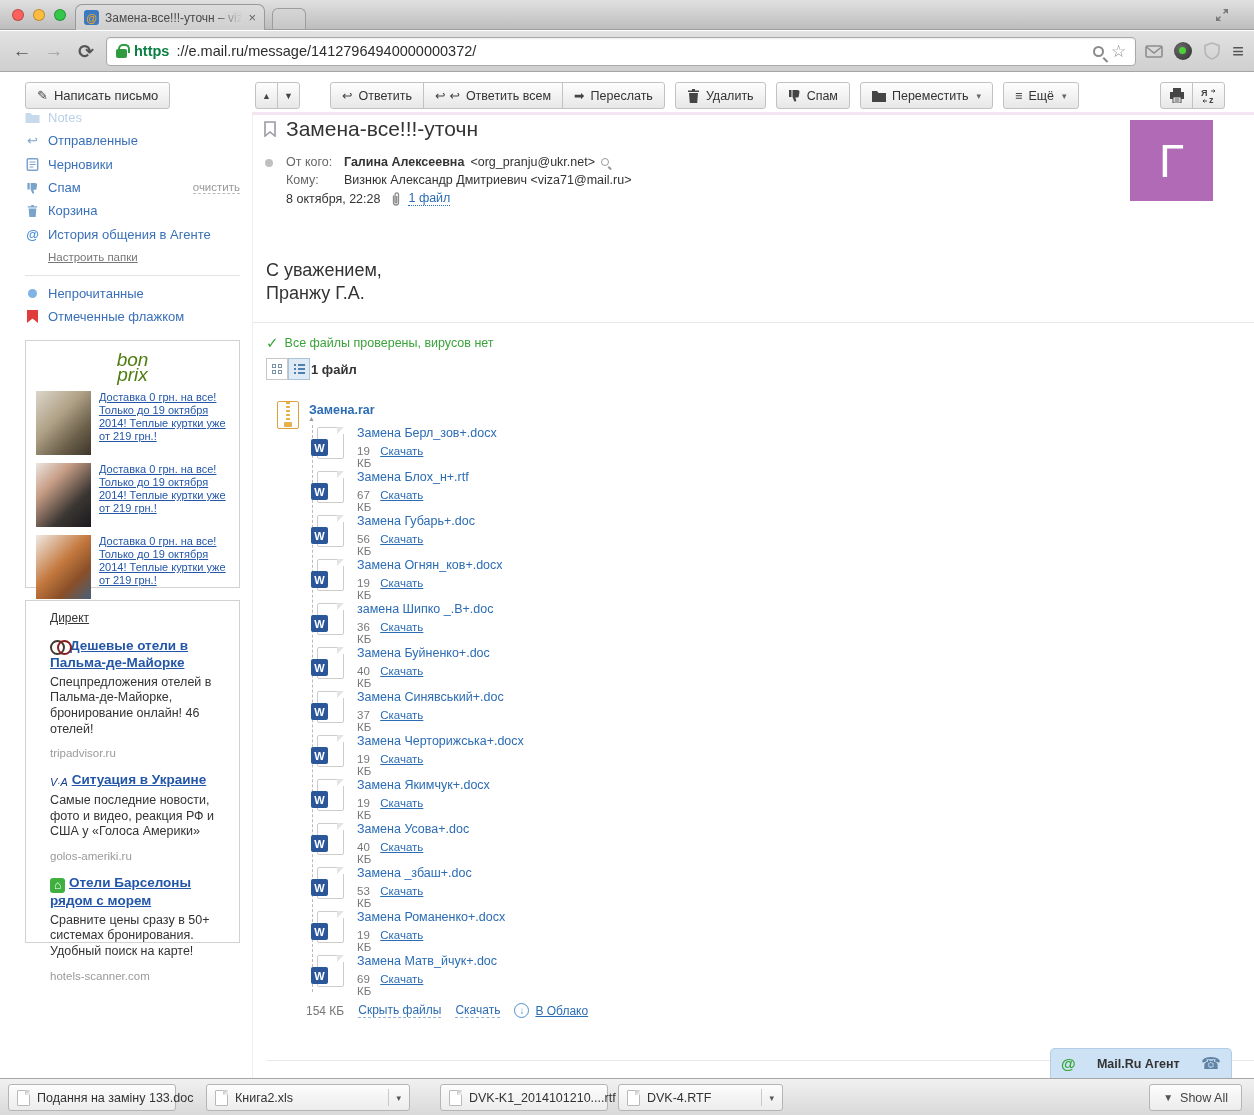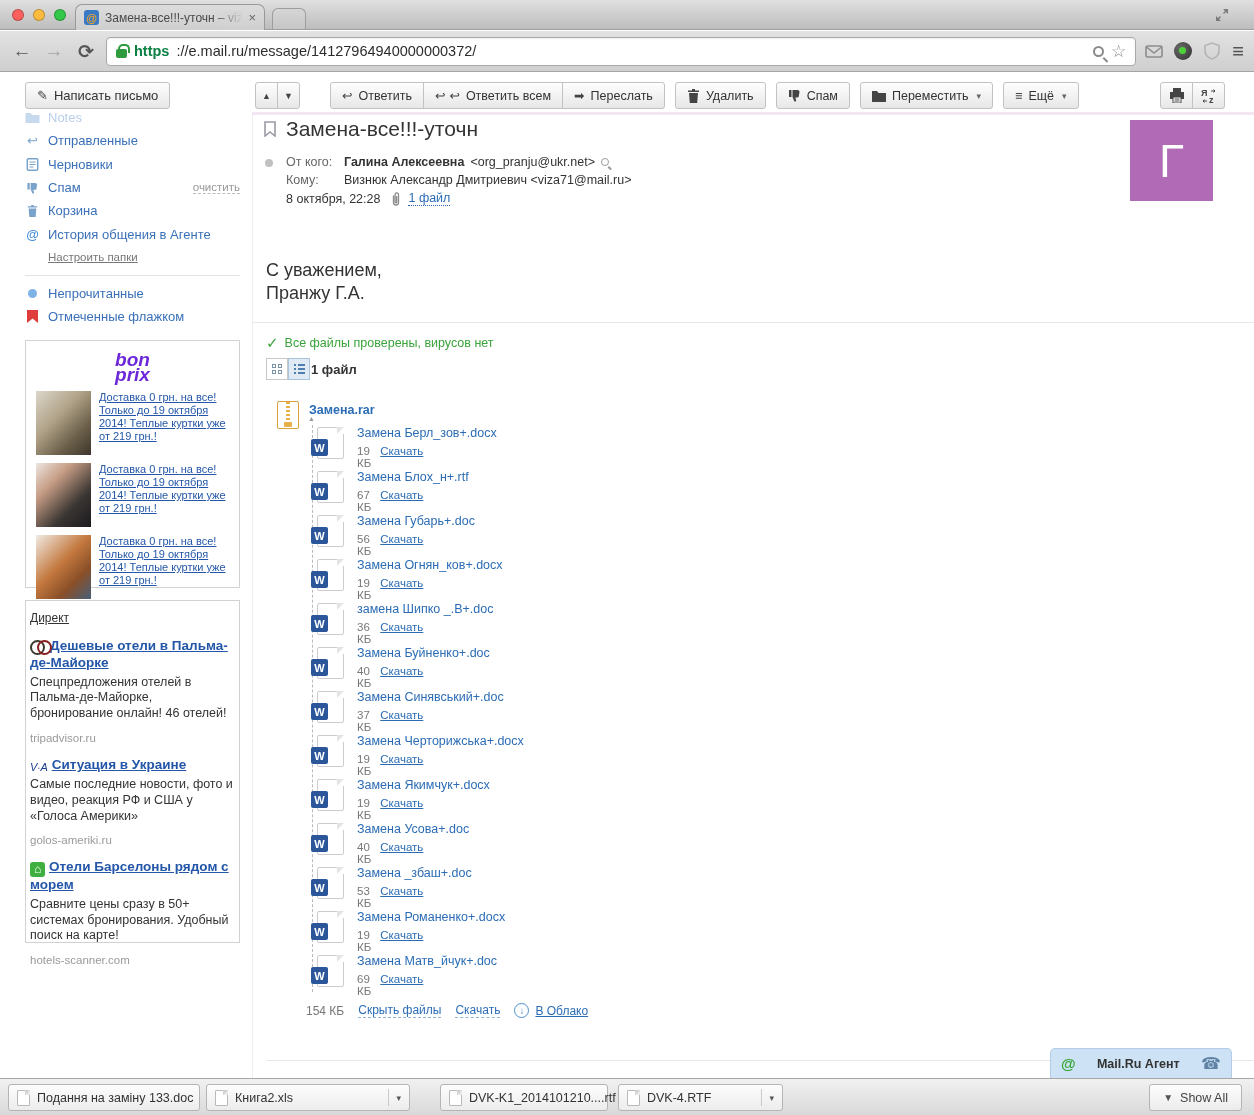--- a/index.html
+++ b/index.html
@@ -75,28 +75,28 @@
   .fitem.notes { color:#b9cfe8; }
   .fitem .flabel { cursor:pointer; }
   .clear-link { margin-left:auto; color:#999; font-size:11.5px; border-bottom:1px dashed #bbb; cursor:pointer; }
   .conf-link { margin-left:23px; color:#777; font-size:11.5px; text-decoration:underline; height:25px; display:inline-block; line-height:22px; cursor:pointer; }
   .fdiv { border-top:1px solid #e2e2e2; margin:4px 0 6px; }
   .dot-unread { width:9px; height:9px; border-radius:50%; background:#7fb2e5; margin:0 3px; }
 
   
   .adbox { position:absolute; left:25px; width:215px; border:1px solid #d2d2d2; background:#fff; }
   .adbox1 { top:340px; height:248px; padding:8px 10px; }
-  .bp-logo { text-align:center; color:#6d28d9; font-weight:bold; font-style:italic; font-size:19px; line-height:.78; margin:4px 0 8px; }
+  .bp-logo { text-align:center; color:#4d7c0f; font-weight:normal; font-style:italic; font-size:19px; line-height:.78; margin:4px 0 8px; }
   .bp-item { display:flex; gap:8px; margin-bottom:8px; }
   .bp-thumb { width:55px; height:64px; flex:none; }
   .t1 { background:linear-gradient(135deg,#dcd6ca,#b0a287 40%,#6b5f4a 72%,#3c352a); }
   .t2 { background:linear-gradient(135deg,#ece6e0,#c79d86 30%,#3a3632 68%,#1a191d); }
   .t3 { background:linear-gradient(135deg,#f0eae3,#c4793f 45%,#8a4f28 72%,#46607a); }
   .bp-text { font-size:11px; line-height:1.2; color:#2356a8; text-decoration:underline; cursor:pointer; }
-  .adbox2 { top:600px; height:343px; padding:10px 4px; font-size:12.5px; }
+  .adbox2 { top:600px; height:343px; padding:10px 24px; font-size:12.5px; }
   .direct-title { color:#333; font-size:12px; text-decoration:underline; cursor:pointer; }
   .dad { margin-top:13px; }
   .dad-title { color:#2356a8; font-weight:bold; font-size:13.5px; text-decoration:underline; line-height:1.25; cursor:pointer; }
   .dad-ic { display:inline-block; vertical-align:-2px; margin-right:4px; }
   .owl { width:16px; height:12px; position:relative; }
   .owl::before,.owl::after { content:''; position:absolute; top:0; width:11px; height:11px; border:2.5px solid #3f3a2f; border-radius:50%; }
   .owl::before{left:0}.owl::after{left:7px; border-color:#8a1e1e;}
   .voa { color:#1a3e8c; font-weight:normal; font-size:11px; font-style:italic; }
   .house { width:15px; height:15px; background:#3faf3f; border-radius:3px; color:#fff; font-size:12px; line-height:15px; text-align:center; }
   .dad-text { color:#333; line-height:1.25; margin-top:3px; }
@@ -601,21 +601,21 @@
     <div class="div2"></div>
   </div>
 
   <div class="agent">
     <span class="agent-at">@</span>
     <span class="agent-title">Mail.Ru Агент</span>
     <span class="phone-ic">☎</span>
   </div>
 
   <div class="dlbar">
-    <div class="dlitem" style="left:8px;width:192px">
+    <div class="dlitem" style="left:8px;width:168px">
       <span class="page-ic"></span>
       <span class="dlname">Подання на заміну 133.doc</span>
       <span class="dlsep"></span>
       <span class="dlcaret">▾</span>
     </div>
     <div class="dlitem" style="left:206px;width:204px">
       <span class="page-ic"></span>
       <span class="dlname">Книга2.xls</span>
       <span class="dlsep"></span>
       <span class="dlcaret">▾</span>

